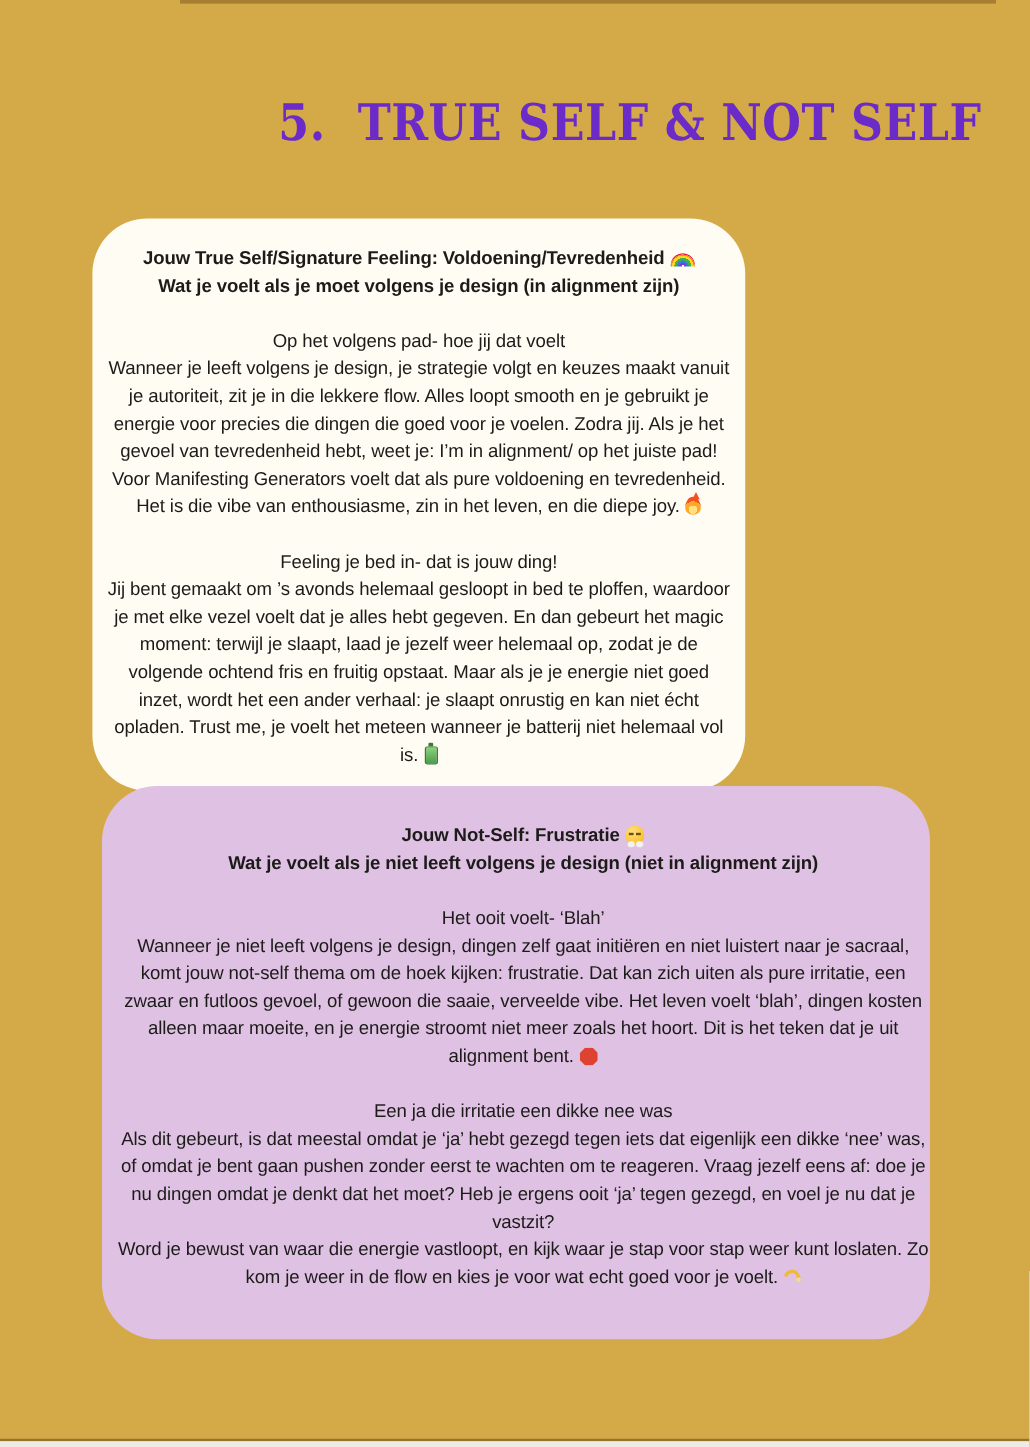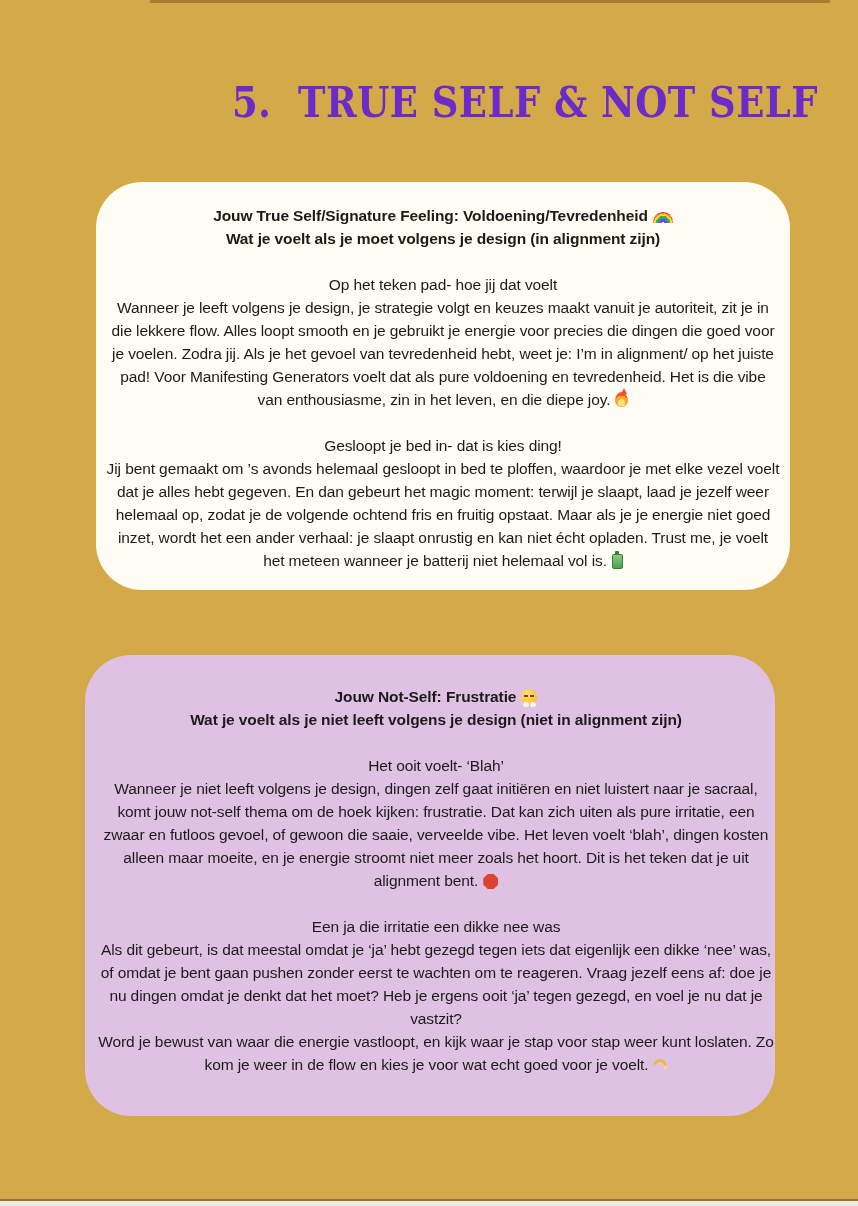--- a/index.html
+++ b/index.html
@@ -42,21 +42,21 @@
   .card {
     position: absolute;
     border-radius: 46px;
     color: var(--text, #1C1B19);
     font-size: 15.5px;
     line-height: 23px;
     letter-spacing: -0.1px;
     text-align: center;
   }
   .card-true {
-    left: 96px; top: 182px; width: 694px; min-height: 395px;
+    left: 77px; top: 182px; width: 544px; min-height: 395px;
     background: var(--card_true, #FFFCF3);
     padding: 22px 10px 18px 10px;
   }
   .card-not {
     left: 85px; top: 655px; width: 690px; min-height: 450px;
     background: var(--card_not, #DFC1E3);
     padding: 30px 0 40px 12px;
   }
 
   .card-heading { font-weight: 700; margin-bottom: 23px; }
@@ -172,26 +172,26 @@
 
   <h1 class="page-title"><span class="squeeze">5.  TRUE SELF &amp; NOT SELF</span></h1>
 
   <section class="card card-true">
     <div class="card-heading">
       <div><span>Jouw True Self/Signature Feeling: Voldoening/Tevredenheid</span><span class="emoji emoji-rainbow" title="🌈"></span></div>
       <div>Wat je voelt als je moet volgens je design (in alignment zijn)</div>
     </div>
 
     <div class="section">
-      <div class="sub">Op het teken pad- hoe jij dat voelt</div>
+      <div class="sub">Op het volgens pad- hoe jij dat voelt</div>
       <div class="body"><span>Wanneer je leeft volgens je design, je strategie volgt en keuzes maakt vanuit je autoriteit, zit je in die lekkere flow. Alles loopt smooth en je gebruikt je energie voor precies die dingen die goed voor je voelen. Zodra jij. Als je het gevoel van tevredenheid hebt, weet je: I’m in alignment/ op het juiste pad! Voor Manifesting Generators voelt dat als pure voldoening en tevredenheid. Het is die vibe van enthousiasme, zin in het leven, en die diepe joy.</span><span class="emoji emoji-fire" title="🔥"></span></div>
     </div>
 
     <div class="section">
-      <div class="sub">Gesloopt je bed in- dat is kies ding!</div>
+      <div class="sub">Feeling je bed in- dat is jouw ding!</div>
       <div class="body"><span>Jij bent gemaakt om ’s avonds helemaal gesloopt in bed te ploffen, waardoor je met elke vezel voelt dat je alles hebt gegeven. En dan gebeurt het magic moment: terwijl je slaapt, laad je jezelf weer helemaal op, zodat je de volgende ochtend fris en fruitig opstaat. Maar als je je energie niet goed inzet, wordt het een ander verhaal: je slaapt onrustig en kan niet écht opladen. Trust me, je voelt het meteen wanneer je batterij niet helemaal vol is.</span><span class="emoji emoji-battery" title="🔋"></span></div>
     </div>
   </section>
 
   <section class="card card-not">
     <div class="card-heading">
       <div><span>Jouw Not-Self: Frustratie</span><span class="emoji emoji-steam-face" title="😤"></span></div>
       <div>Wat je voelt als je niet leeft volgens je design (niet in alignment zijn)</div>
     </div>
 

